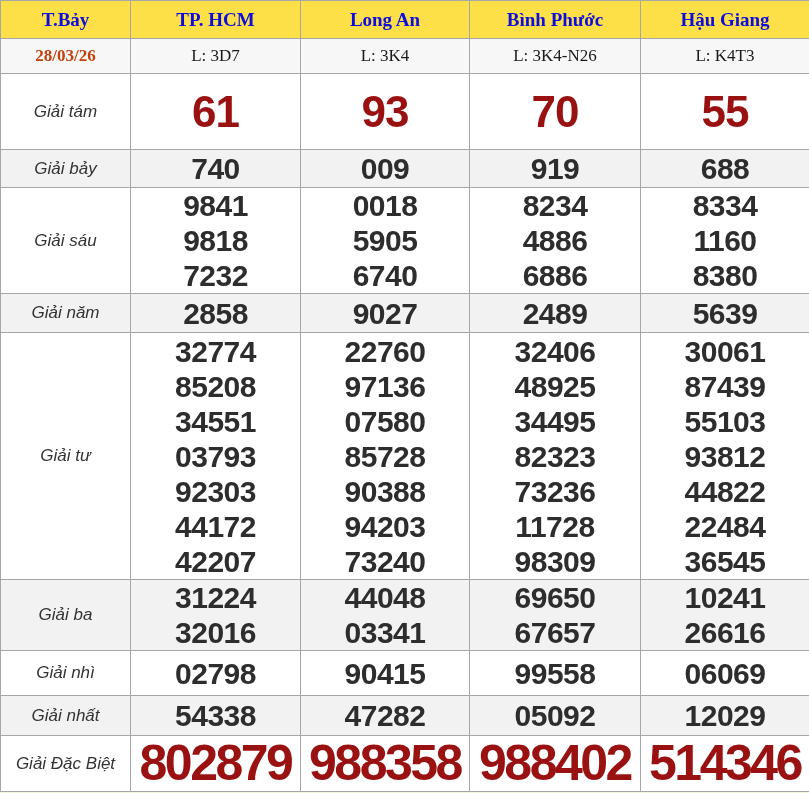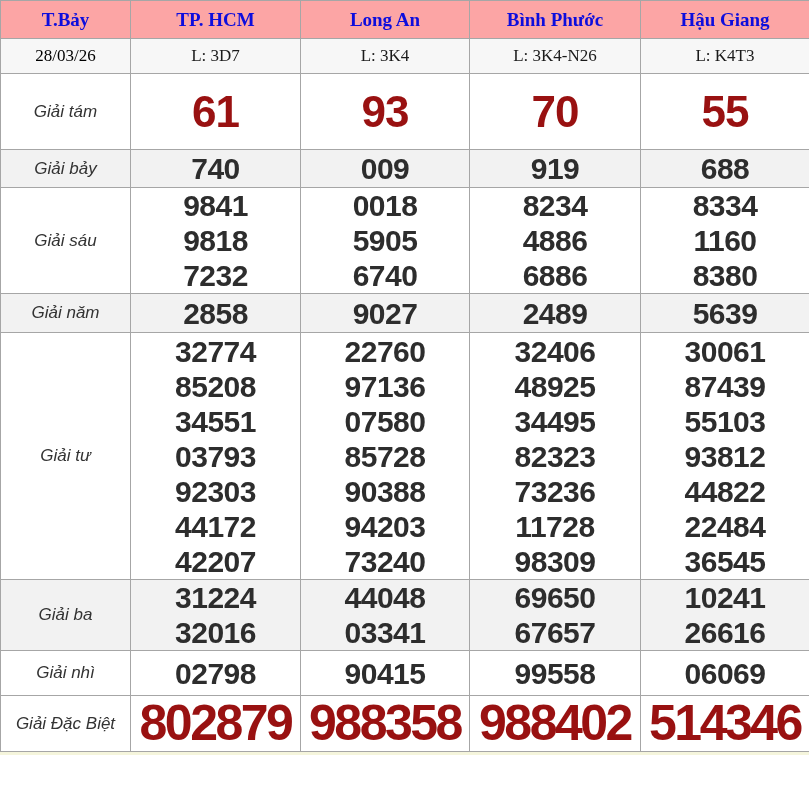--- a/index.html
+++ b/index.html
@@ -3,23 +3,23 @@
 <meta charset="utf-8">
 <style>
   :root{
     --blue:#0d0ddd; --red:#991111; --ink:#2d2d2d; --label:#333333;
     --border:#a6a6a6; --altbg:#f2f2f2; --datebg:#f7f7f7; --strip:#f5f5dc;
   }
   html,body{margin:0;padding:0;background:#ffffff;}
   body{width:809px;height:793px;overflow:hidden;}
   table{border-collapse:collapse;table-layout:fixed;width:809px;}
   th,td{border:1px solid var(--border);padding:0;margin:0;text-align:center;vertical-align:middle;overflow:hidden;}
-  .r-head th{height:37px;font-family:"Liberation Serif",serif;font-size:19px;font-weight:bold;color:var(--blue);background:#fca5a5;margin-left:12px;}
+  .r-head th{height:37px;font-family:"Liberation Serif",serif;font-size:19px;font-weight:bold;color:var(--blue);background:#fde047;margin-left:12px;}
   .r-date td{height:34px;font-family:"Liberation Serif",serif;font-size:17px;font-weight:400;color:#1a1a1a;background:var(--datebg);}
-  .r-date td.date{font-weight:normal;color:#000000;}
+  .r-date td.date{font-weight:bold;color:#c2410c;}
   td.lbl{font-family:"Liberation Sans",sans-serif;font-size:17px;font-weight:400;color:var(--label);font-style:italic;}
   td.num div{font-family:"Liberation Sans",sans-serif;font-weight:bold;font-size:30px;color:var(--ink);line-height:35px;letter-spacing:-0.5px;}
   tr.alt td{background:var(--altbg);}
   .r-g8 td{height:75px;}
   .r-g8 td.num div{font-size:44px;line-height:75px;letter-spacing:-1px;color:var(--red);}
   .r-1 td{height:37px;}
   .r-g6 td{height:105px;}
   .r-g5 td{height:38px;}
   .r-g4 td{height:246px;}
   .r-g3 td{height:65px;}
@@ -199,20 +199,35 @@
           <div>90415</div>
         </td>
     <td class="num">
           <div>99558</div>
         </td>
     <td class="num">
           <div>06069</div>
         </td>
   </tr>
 
+  <tr class="r-nhat alt">
+    <td class="lbl">Giải nhất</td>
+    <td class="num">
+          <div>54338</div>
+        </td>
+    <td class="num">
+          <div>47282</div>
+        </td>
+    <td class="num">
+          <div>05092</div>
+        </td>
+    <td class="num">
+          <div>12029</div>
+        </td>
+  </tr>
 
   <tr class="r-db">
     <td class="lbl">Giải Đặc Biệt</td>
     <td class="num">
           <div>802879</div>
         </td>
     <td class="num">
           <div>988358</div>
         </td>
     <td class="num">

